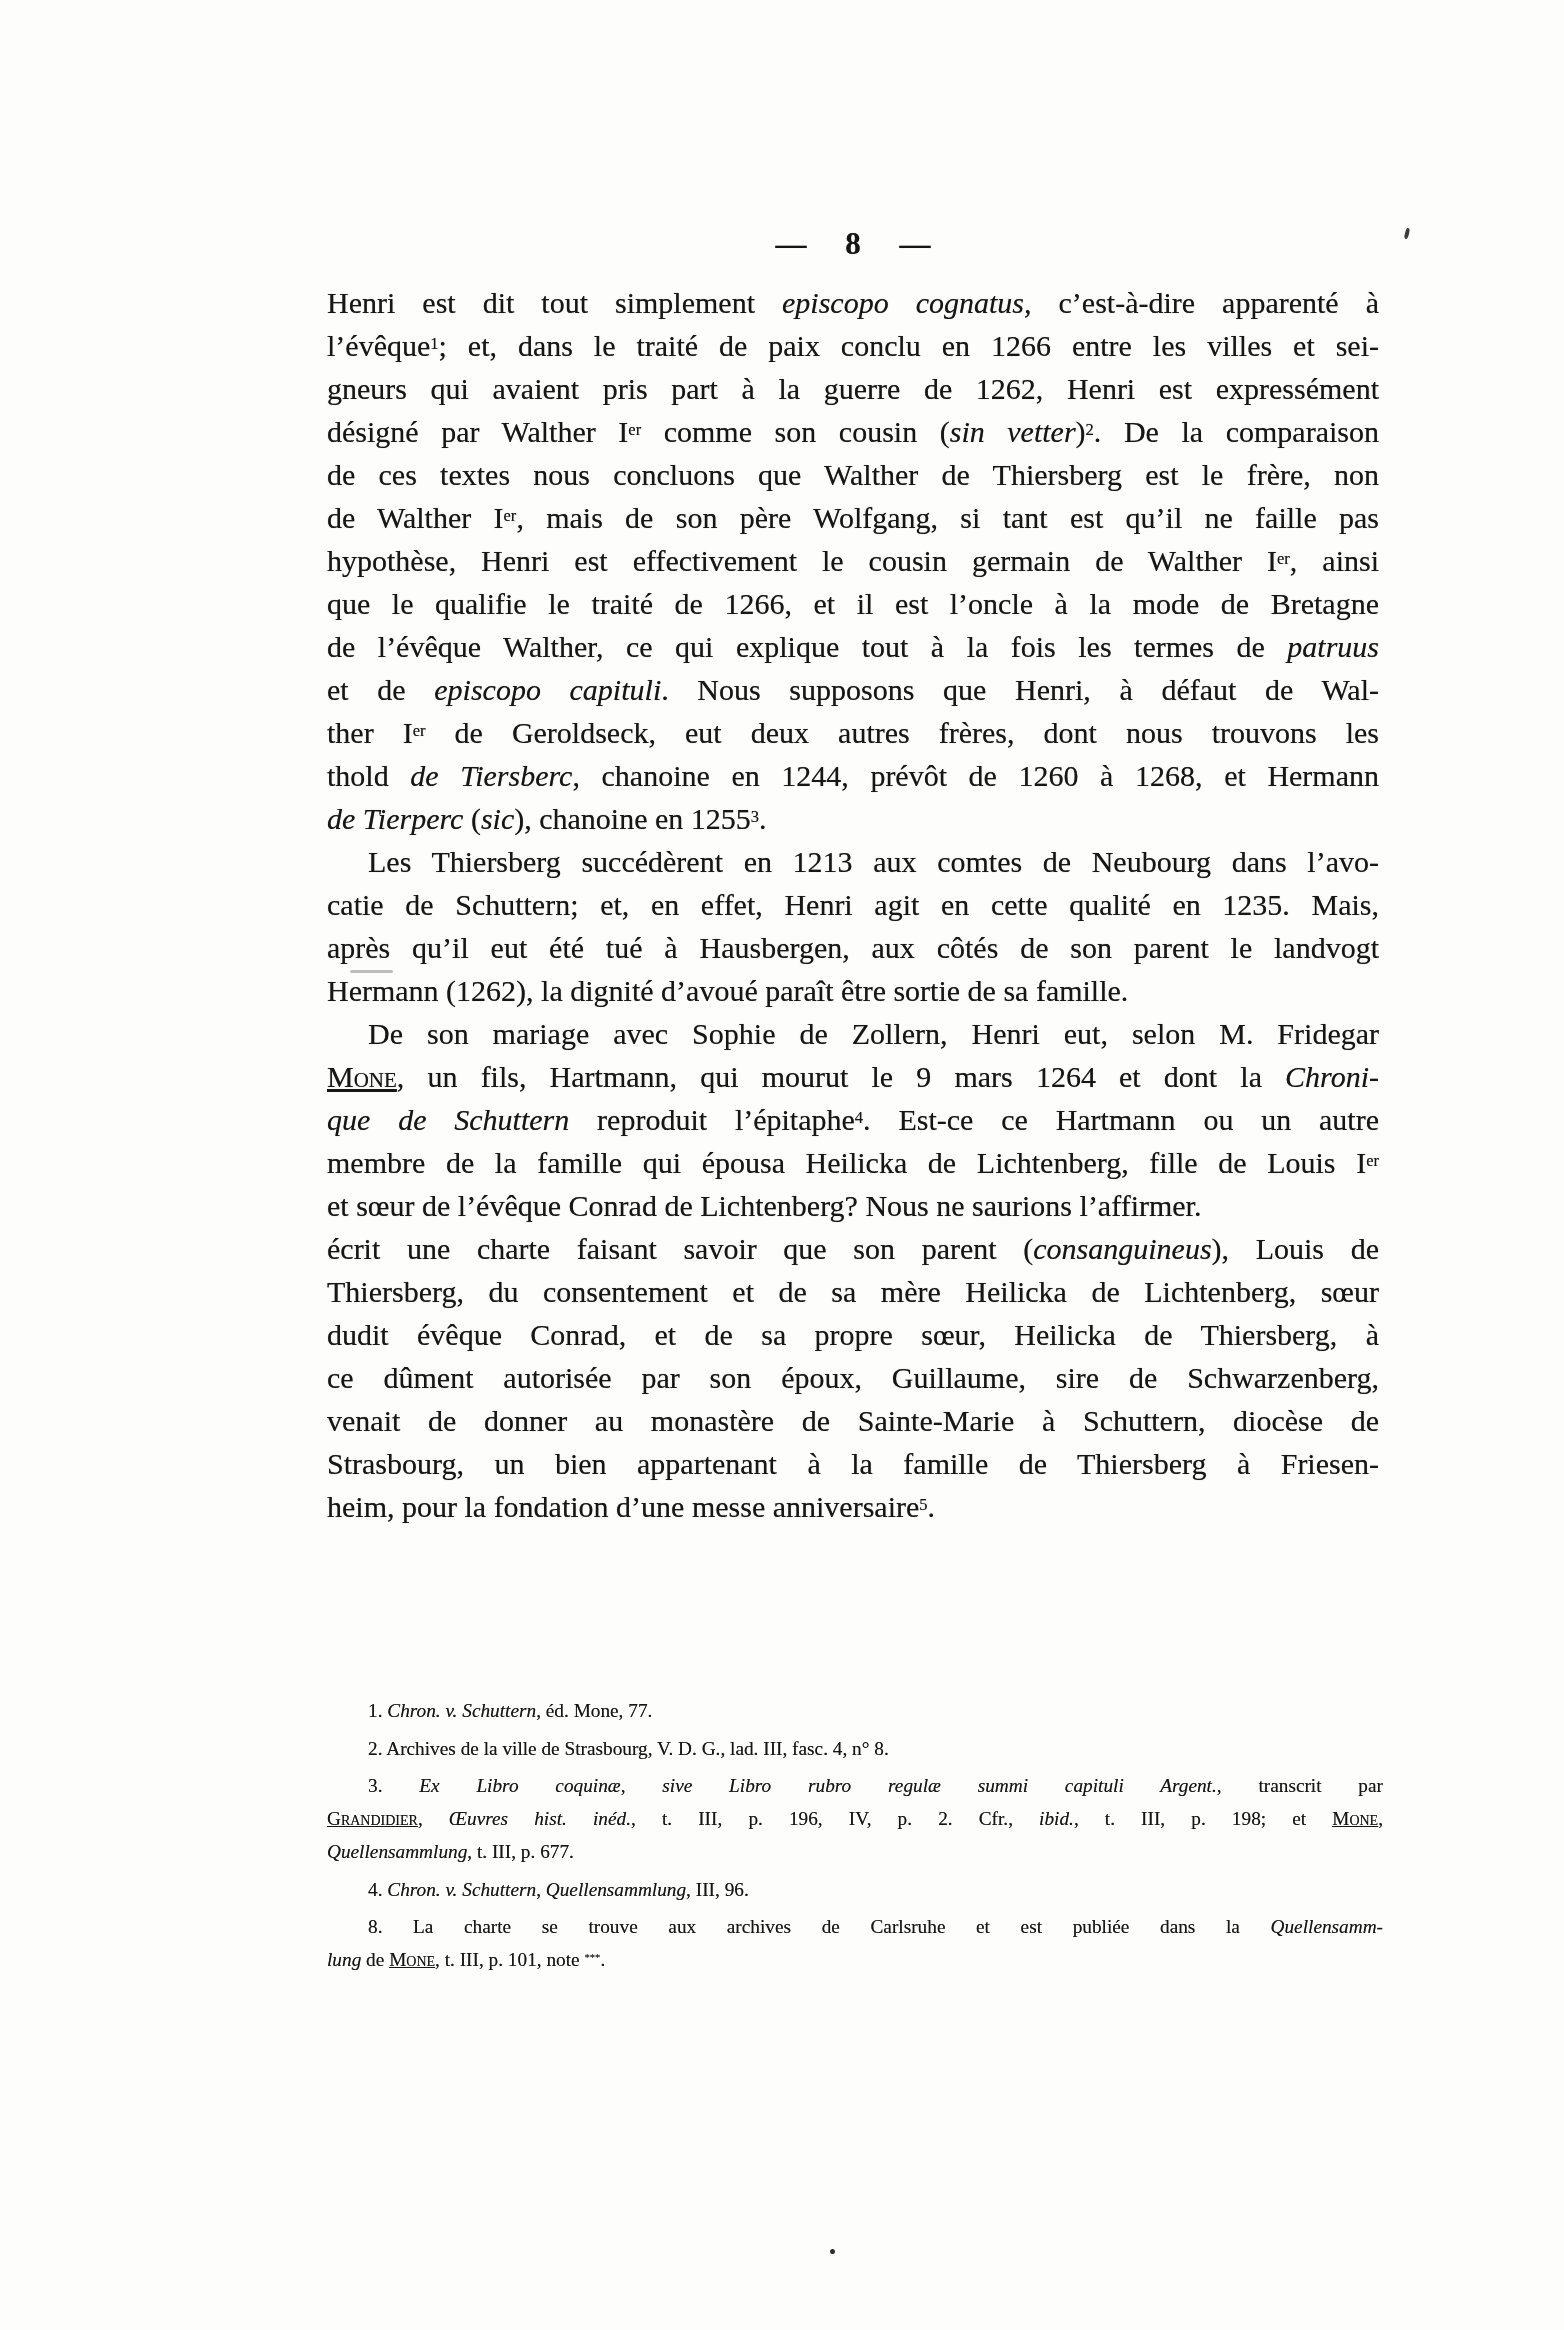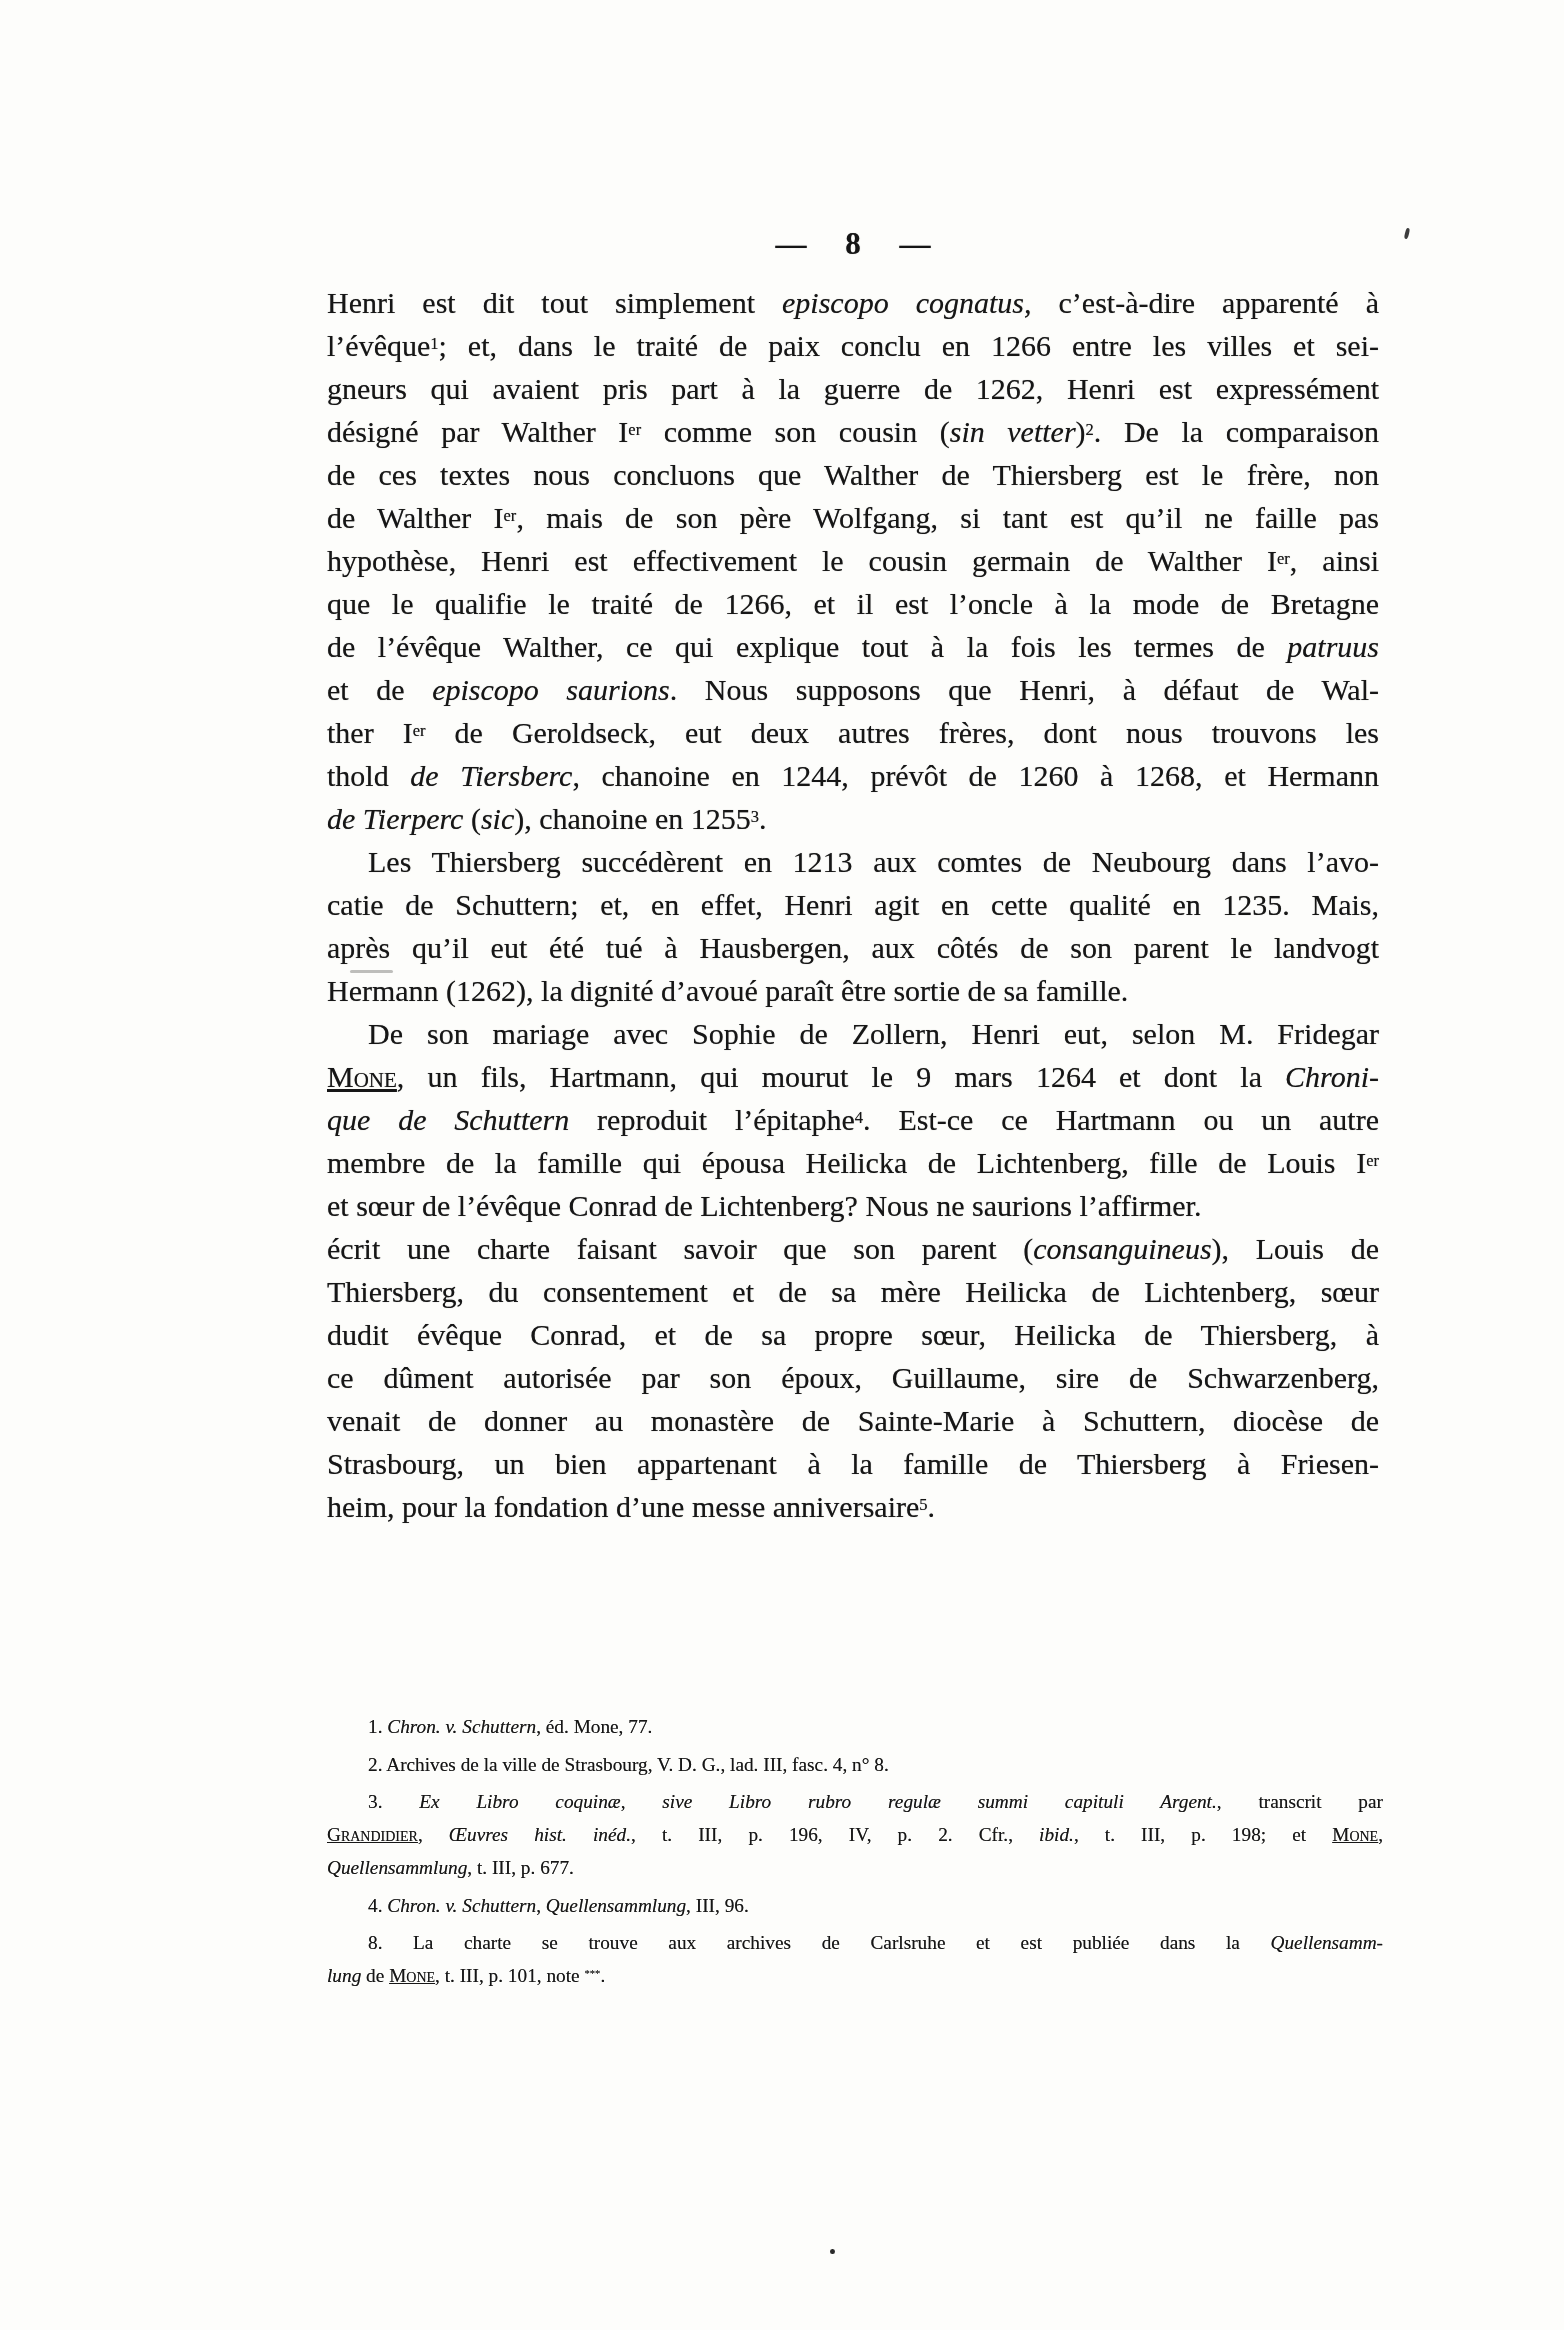--- a/index.html
+++ b/index.html
@@ -23,21 +23,21 @@
     position:absolute;top:281px;left:327px;width:1052px;
     font-size:30px;line-height:43px;
     text-shadow:0 0 0.7px rgba(0,0,0,.55);
   }
   .footnotes{
     position:absolute;top:1694px;left:327px;width:1056px;
     font-size:19.3px;line-height:33px;
     text-shadow:0 0 0.6px rgba(0,0,0,.55);
   }
   .fn{margin-top:4.5px;}
-  .fn:first-child{margin-top:16px;}
+  .fn:first-child{margin-top:0;}
   .line{
     text-align:justify;
     text-align-last:justify;
     white-space:normal;
   }
   .line.last{text-align-last:left;}
   .line.indent{text-indent:41px;}
   .i{font-style:italic;}
   .sc{font-variant:small-caps;text-decoration:underline;}
   .sup{
@@ -60,21 +60,21 @@
       <div class="para">
         <div class="line"><span>Henri est dit tout simplement </span><span class="i">episcopo cognatus,</span><span> c’est-à-dire apparenté à</span></div>
         <div class="line"><span>l’évêque</span><span class="sup">1</span><span>; et, dans le traité de paix conclu en 1266 entre les villes et sei-</span></div>
         <div class="line"><span>gneurs qui avaient pris part à la guerre de 1262, Henri est expressément</span></div>
         <div class="line"><span>désigné par Walther I</span><span class="sup">er</span><span> comme son cousin (</span><span class="i">sin vetter</span><span>)</span><span class="sup">2</span><span>. De la comparaison</span></div>
         <div class="line"><span>de ces textes nous concluons que Walther de Thiersberg est le frère, non</span></div>
         <div class="line"><span>de Walther I</span><span class="sup">er</span><span>, mais de son père Wolfgang, si tant est qu’il ne faille pas</span></div>
         <div class="line"><span>hypothèse, Henri est effectivement le cousin germain de Walther I</span><span class="sup">er</span><span>, ainsi</span></div>
         <div class="line"><span>que le qualifie le traité de 1266, et il est l’oncle à la mode de Bretagne</span></div>
         <div class="line"><span>de l’évêque Walther, ce qui explique tout à la fois les termes de </span><span class="i">patruus</span></div>
-        <div class="line"><span>et de </span><span class="i">episcopo saurions</span><span>. Nous supposons que Henri, à défaut de Wal-</span></div>
+        <div class="line"><span>et de </span><span class="i">episcopo capituli</span><span>. Nous supposons que Henri, à défaut de Wal-</span></div>
         <div class="line"><span>ther I</span><span class="sup">er</span><span> de Geroldseck, eut deux autres frères, dont nous trouvons les</span></div>
         <div class="line"><span>thold </span><span class="i">de Tiersberc</span><span>, chanoine en 1244, prévôt de 1260 à 1268, et Hermann</span></div>
         <div class="line last"><span class="i">de Tierperc</span><span> (</span><span class="i">sic</span><span>), chanoine en 1255</span><span class="sup">3</span><span>.</span></div>
       </div>
       <div class="para">
         <div class="line indent"><span>Les Thiersberg succédèrent en 1213 aux comtes de Neubourg dans l’avo-</span></div>
         <div class="line"><span>catie de Schuttern; et, en effet, Henri agit en cette qualité en 1235. Mais,</span></div>
         <div class="line"><span>après qu’il eut été tué à Hausbergen, aux côtés de son parent le landvogt</span></div>
         <div class="line last"><span>Hermann (1262), la dignité d’avoué paraît être sortie de sa famille.</span></div>
       </div>

